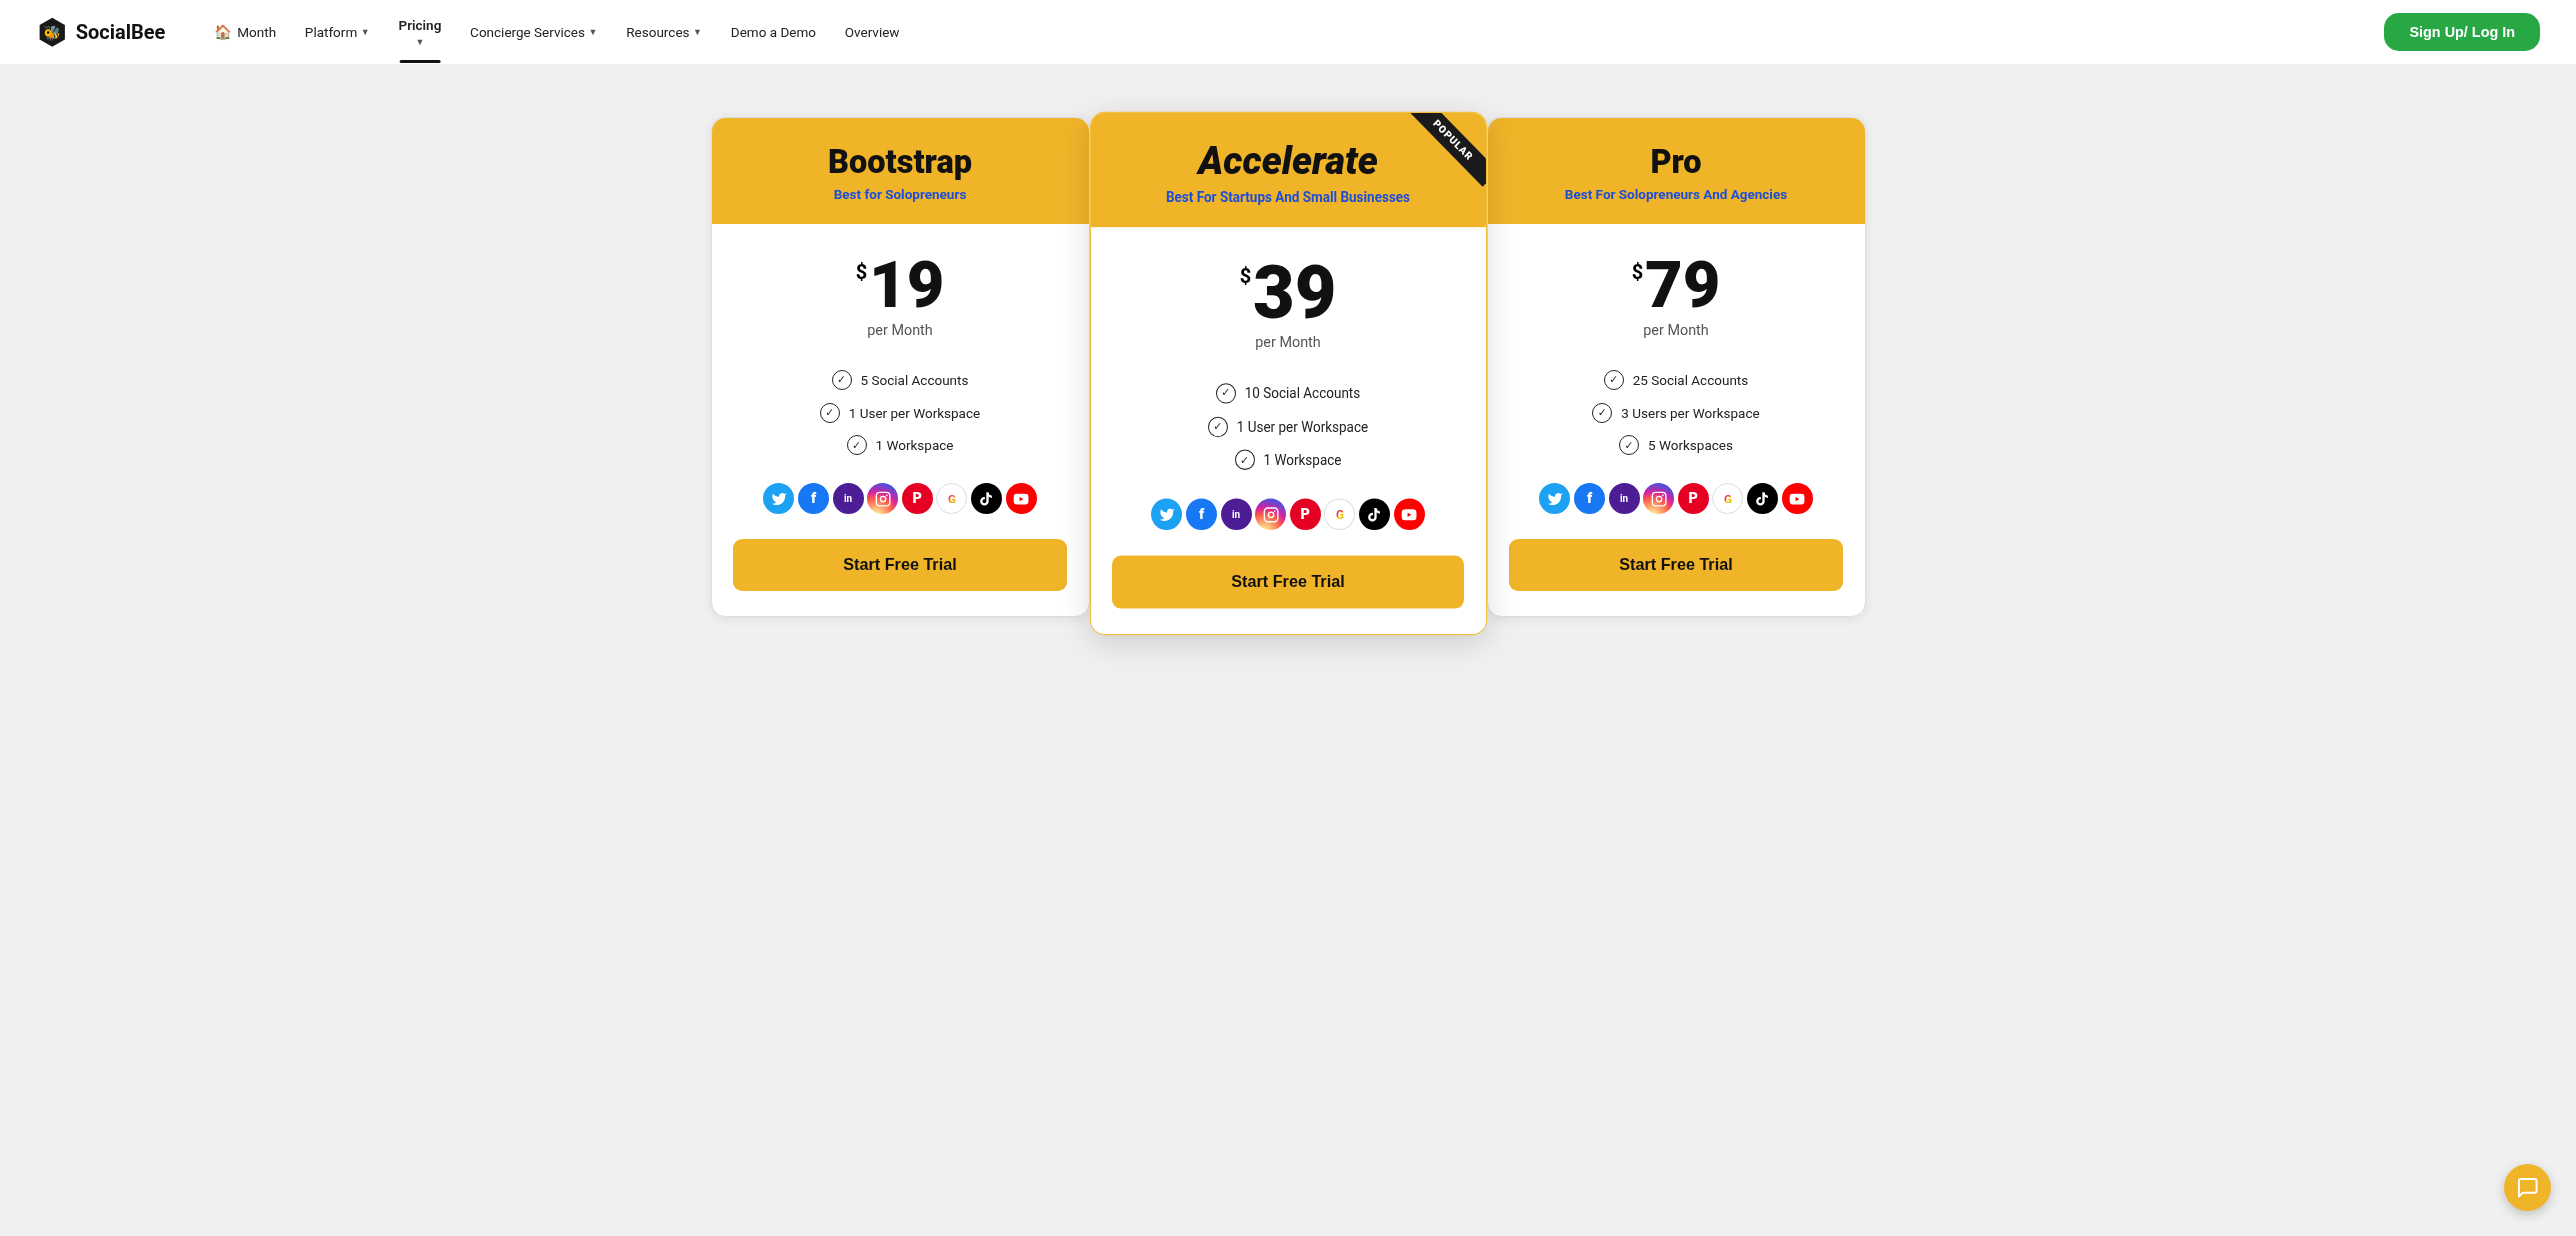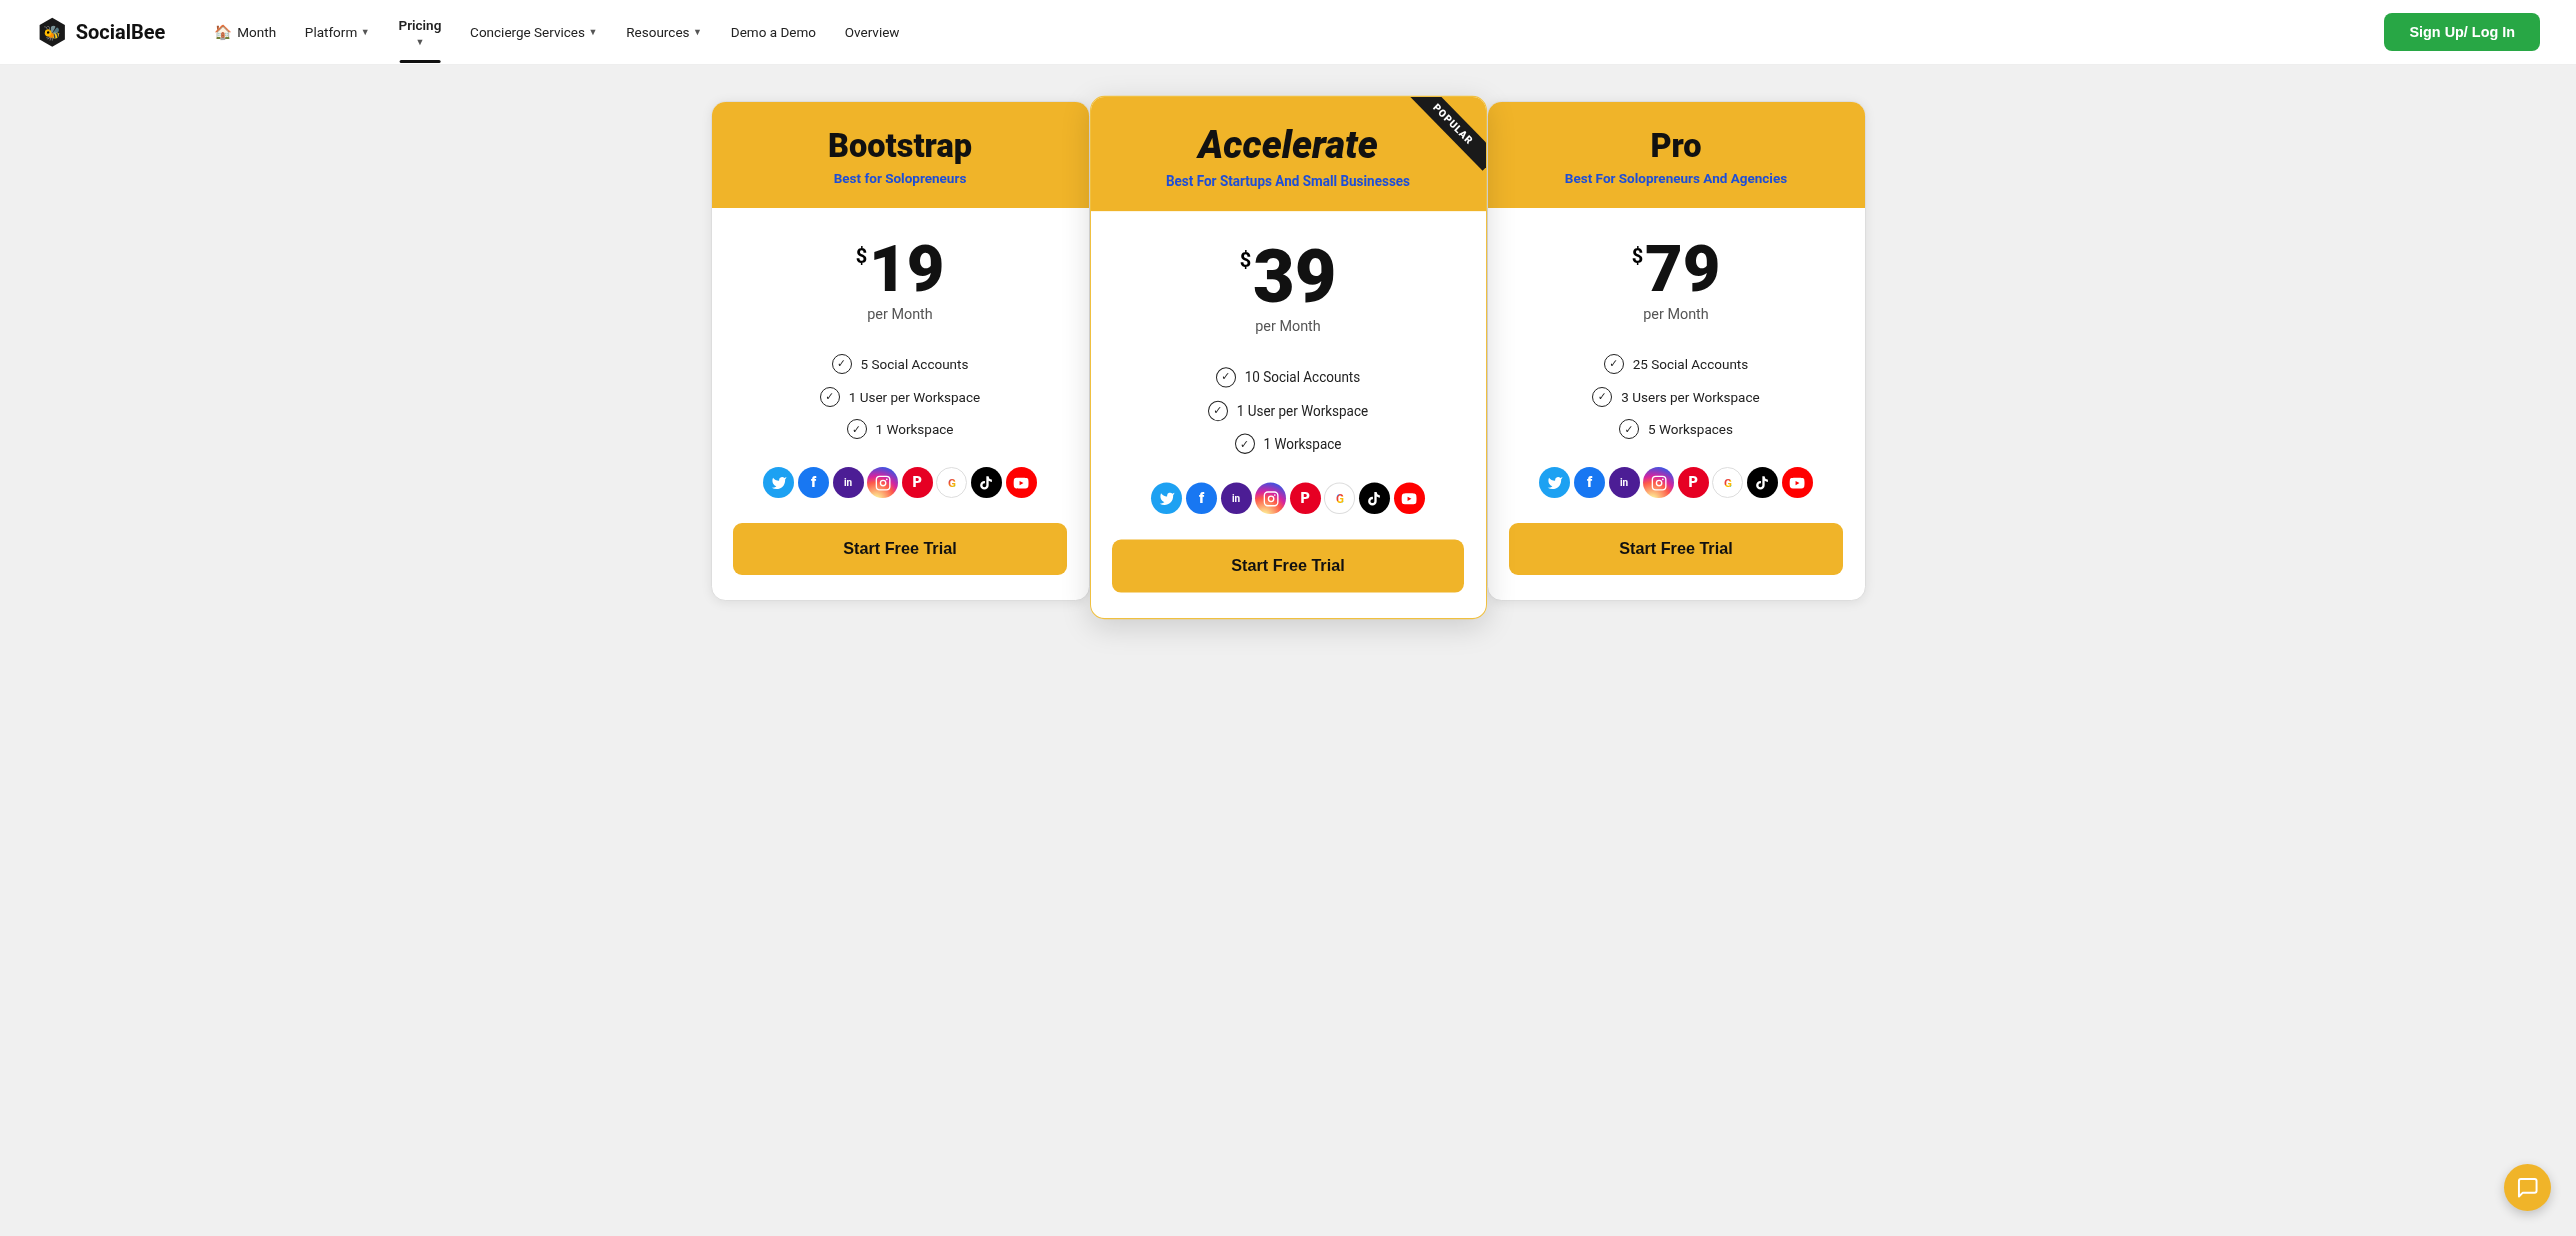--- a/index.html
+++ b/index.html
@@ -76,21 +76,21 @@
       align-items: center;
       gap: 10.8px;
     }
     .btn-signup {
       background: #28a745;
       color: #fff;
       border: none;
       padding: 10.8px 25px;
       font-size: 14.4px;
       font-weight: 700;
-      border-radius: 8px;
+      border-radius: 15px;
       cursor: pointer;
       white-space: nowrap;
     }
 
     
     .home-icon {
       font-size: 14.4px;
       margin-right: 1.8px;
     }
 
@@ -104,20 +104,21 @@
       min-height: calc(100vh - 65px);
     }
 
     .pricing-container {
       display: flex;
       align-items: flex-start;
       gap: 0;
       max-width: 1264px;
       width: 100%;
       justify-content: center;
+      margin-top: 16px;
     }
 
     
     .card {
       background: #fff;
       border-radius: 14.4px;
       border: 1.8px solid #ddd;
       overflow: hidden;
       flex: 1;
       max-width: 379px;

